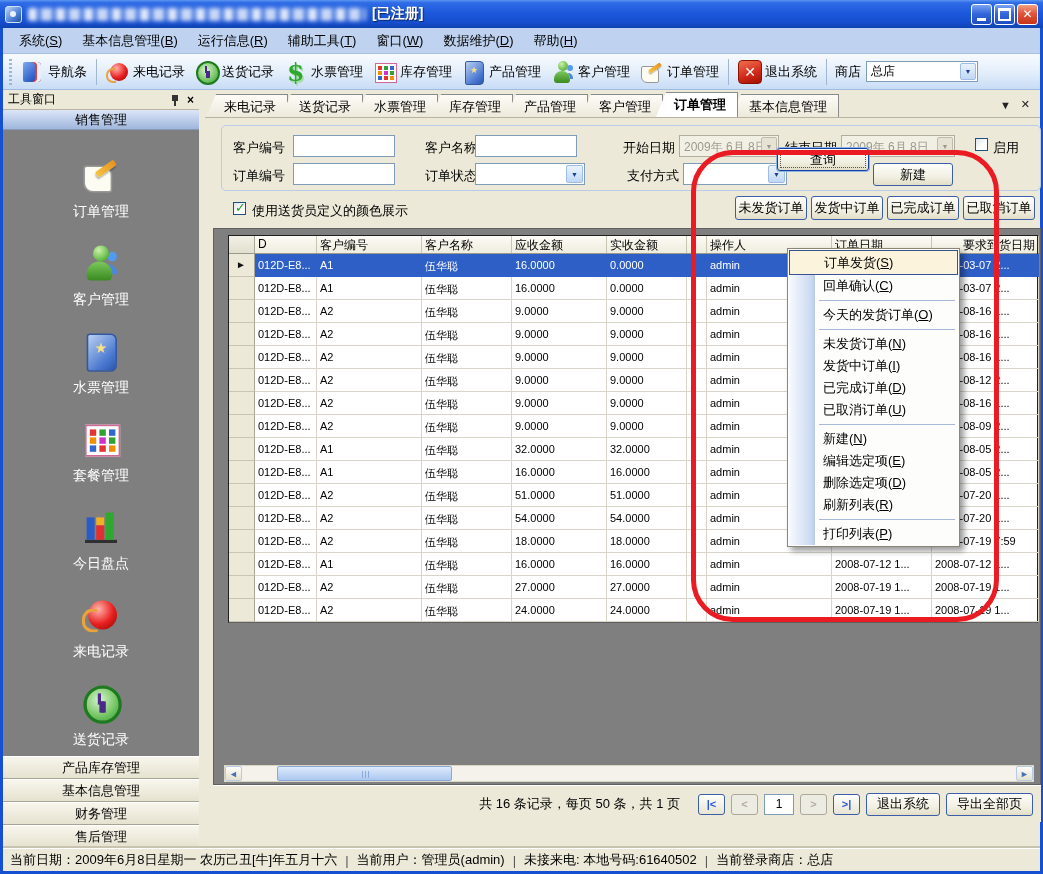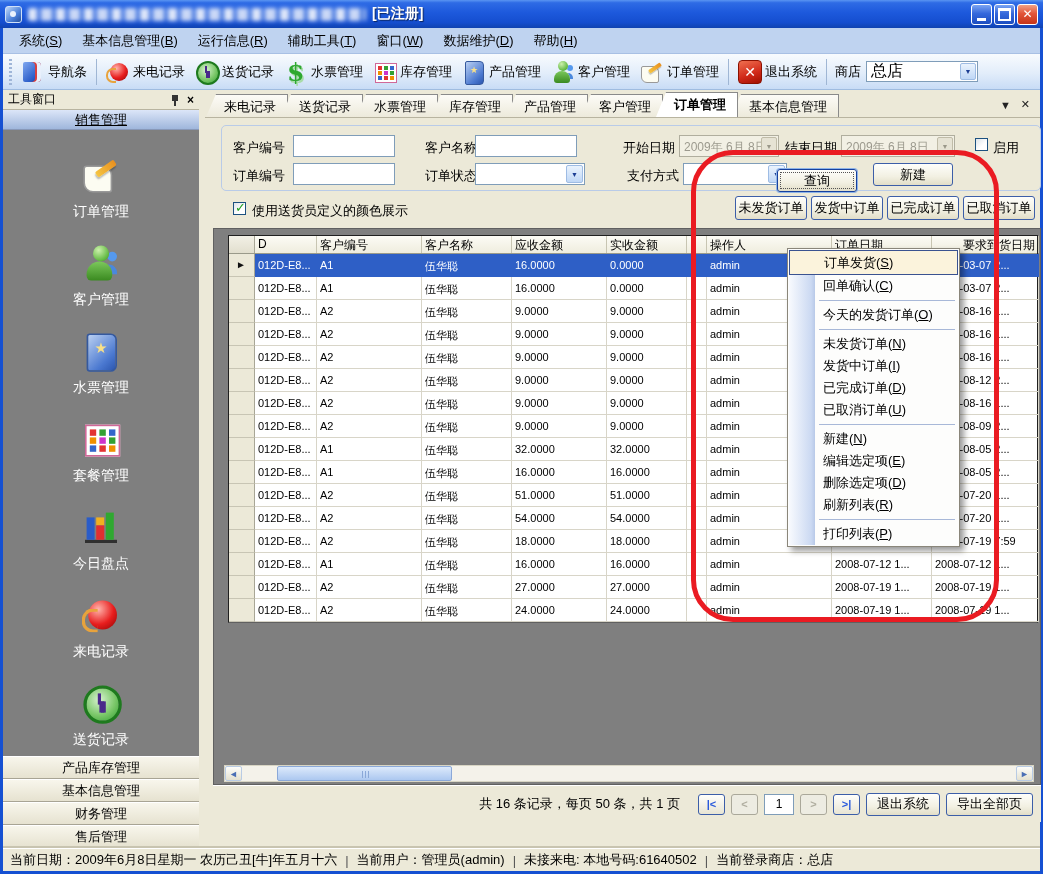--- a/index.html
+++ b/index.html
@@ -19,21 +19,21 @@
 .winbtn.close::after{content:"✕";font-size:12px;}
 
 .menubar{position:absolute;left:0;right:0;top:28px;height:26px;background:#BFD3F0;display:flex;align-items:center;padding-left:6px;font-size:13px;border-bottom:1px solid #A8C0E4;}
 .menu-item{padding:4px 10px;white-space:nowrap;}
 
 .toolbar{position:absolute;left:0;right:0;top:54px;height:36px;background:linear-gradient(180deg,#F8FBFE 0%,#E2EDFA 55%,#C8DCF6 100%);border-bottom:1px solid #9FBCE0;display:flex;align-items:center;padding:0 2px;}
 .grip{width:7px;height:26px;margin:0 2px;background:repeating-linear-gradient(180deg,#9FB6D8 0 2px,transparent 2px 4px);background-size:3px 100%;background-repeat:no-repeat;background-position:2px 0;}
 .tool-btn{display:flex;align-items:center;gap:3px;padding:2px 5px;font-size:13px;white-space:nowrap;}
 .tool-sep{width:1px;height:26px;background:#9FB6D4;margin:0 4px;}
 .shop-area{display:flex;align-items:center;gap:5px;margin-left:4px;font-size:13px;}
-.shop-select{width:112px;height:21px;background:#fff;border:1px solid #7F9DB9;display:flex;align-items:center;padding-left:4px;font-size:16px;position:relative;}
+.shop-select{width:112px;height:21px;background:#fff;border:1px solid #7F9DB9;display:flex;align-items:center;padding-left:4px;font-size:12px;position:relative;}
 .dd-arrow{position:absolute;right:1px;top:1px;bottom:1px;width:16px;background:linear-gradient(#EAF3FD,#BFD7F6);border:1px solid #9EBCE4;border-radius:2px;display:flex;align-items:center;justify-content:center;}
 .dd-arrow::after{content:"▼";font-size:7px;color:#1C3E94;}
 
 .icon{width:24px;height:24px;position:relative;display:inline-block;flex:0 0 auto;}
 .navbar-icon::before{content:"";position:absolute;left:2px;top:2px;width:18px;height:20px;border-radius:2px 4px 4px 2px;background:linear-gradient(135deg,#7FA8F0,#2A5CC8 70%,#1C4098);box-shadow:inset -4px 0 0 #E8F0FC,inset -6px 0 0 #D84040;}
 .bell-icon::before{content:"";position:absolute;left:4px;top:3px;width:18px;height:18px;border-radius:50%;background:radial-gradient(circle at 35% 30%,#FFB4AC,#E81E1E 55%,#8C0404);}
 .bell-icon::after{content:"";position:absolute;left:0;top:8px;width:8px;height:11px;border:2px solid #E8A33C;border-right:none;border-radius:7px 0 0 7px;}
 .clock-icon::before{content:"";position:absolute;left:1px;top:1px;width:20px;height:20px;border-radius:50%;background:radial-gradient(circle at 40% 35%,#D8F2D0,#7CC86A 55%,#2F9E2F);border:2px solid #1E7A1E;}
 .clock-icon::after{content:"";position:absolute;left:10px;top:6px;width:2px;height:7px;background:#4A2A8A;box-shadow:1px 5px 0 0 #4A2A8A,2px 5px 0 0 #4A2A8A,3px 5px 0 0 #4A2A8A;}
 .dollar-icon::before{content:"$";position:absolute;left:3px;top:-2px;font-family:"DejaVu Serif",serif;font-weight:bold;font-size:25px;color:#2FA830;text-shadow:1.5px 1.5px 0 #A8DCA8;}
@@ -49,21 +49,21 @@
 .exit-icon::after{content:"✕";position:absolute;inset:0;display:flex;align-items:center;justify-content:center;color:#fff;font-weight:bold;font-size:14px;}
 .chart-icon{background:linear-gradient(#2A5CC8,#2A5CC8) 3px 6px/5px 14px no-repeat,linear-gradient(#E03030,#E03030) 9px 11px/5px 9px no-repeat,linear-gradient(#F0B020,#F0B020) 9px 6px/5px 5px no-repeat,linear-gradient(#2FA830,#2FA830) 15px 3px/5px 17px no-repeat,linear-gradient(#303030,#303030) 2px 20px/20px 2px no-repeat;}
 
 .sidebar{position:absolute;left:0;top:90px;width:199px;bottom:23px;background:#7F7F7F;border-right:3px solid #ECE9D8;}
 .tool-header{height:20px;background:#ECE9D8;display:flex;align-items:center;padding:0 5px;font-size:12px;border-bottom:1px solid #B8B4A0;}
 .tool-header .spacer{flex:1;}
 .pin{width:12px;height:12px;position:relative;margin-right:6px;}
 .pin::before{content:"";position:absolute;left:3px;top:1px;width:6px;height:6px;background:#333;}
 .pin::after{content:"";position:absolute;left:5px;top:7px;width:2px;height:5px;background:#333;}
 .closex{font-size:12px;font-weight:bold;line-height:12px;}
-.sales-header{height:20px;background:linear-gradient(180deg,#DCE6F8,#9FB6DC);display:flex;align-items:center;justify-content:center;font-size:13px;border-bottom:1px solid #8898B8;text-decoration:underline;}
+.sales-header{height:20px;background:linear-gradient(180deg,#DCE6F8,#9FB6DC);display:flex;align-items:center;justify-content:center;font-size:13px;border-bottom:1px solid #8898B8;}
 .side-body{position:absolute;left:0;right:0;top:40px;bottom:92px;overflow:hidden;display:flex;flex-direction:column;align-items:center;padding-top:24px;}
 .side-item{display:flex;flex-direction:column;align-items:center;color:#fff;font-size:14px;margin-bottom:21px;}
 .icon-lg{width:46px;height:42px;display:flex;align-items:center;justify-content:center;margin-bottom:7px;}
 .icon-lg .icon{transform:scale(1.6);}
 .side-bottom{position:absolute;left:0;right:0;bottom:0;}
 .side-bar{height:23px;background:linear-gradient(#F8F6EC,#E6E2D0);border-top:1px solid #fff;border-bottom:1px solid #A8A494;display:flex;align-items:center;justify-content:center;font-size:13px;}
 
 .main{position:absolute;left:202px;top:90px;right:0;bottom:23px;background:#ECE9D8;}
 .tabstrip{position:absolute;left:0;right:0;top:0;height:28px;display:flex;align-items:flex-end;padding-left:8px;border-bottom:1px solid #B8B4A0;}
 .tab{position:relative;height:23px;padding:4px 12px 0 18px;font-size:13px;background:linear-gradient(#FDFCF8,#EDEADB);clip-path:polygon(10px 0,100% 0,100% 100%,0 100%);box-shadow:inset 0 1px 0 #8A8A8A,inset -1px 0 0 #8A8A8A;margin-left:-7px;white-space:nowrap;}
@@ -292,21 +292,21 @@
       <span class="flabel" style="left:28px;top:49px;">订单编号</span>
       <input class="tbox" style="left: 88px; top: 45px; width: 102px;" value="">
       <span class="flabel" style="left:220px;top:49px;">订单状态</span>
       <div class="combo" style="left:270px;top:45px;width:110px;">
           <span class="dd-arrow"></span>
         </div>
       <span class="flabel" style="left:422px;top:49px;">支付方式</span>
       <div class="combo" style="left:478px;top:45px;width:104px;">
           <span class="dd-arrow"></span>
         </div>
-      <div class="xpbtn focused" style="left:572px;top:51px;width:80px;">查询</div>
+      <div class="xpbtn focused" style="left:572px;top:30px;width:92px;">查询</div>
       <div class="xpbtn" style="left:668px;top:45px;width:80px;">新建</div>
 
       <span class="cb checked" style="left:28px;top:84px;"></span>
       <span class="flabel" style="left:47px;top:84px;">使用送货员定义的颜色展示</span>
       <span id="statusBtns"><div class="xpbtn" style="left: 530px; top: 78px; width: 72px; height: 24px;">未发货订单</div><div class="xpbtn" style="left: 606px; top: 78px; width: 72px; height: 24px;">发货中订单</div><div class="xpbtn" style="left: 682px; top: 78px; width: 72px; height: 24px;">已完成订单</div><div class="xpbtn" style="left: 758px; top: 78px; width: 72px; height: 24px;">已取消订单</div></span>
 
       <div class="gridpanel">
         <div class="grid">
           <div class="grid-header" id="gridHead">
               <div class="gh-sel"></div>

